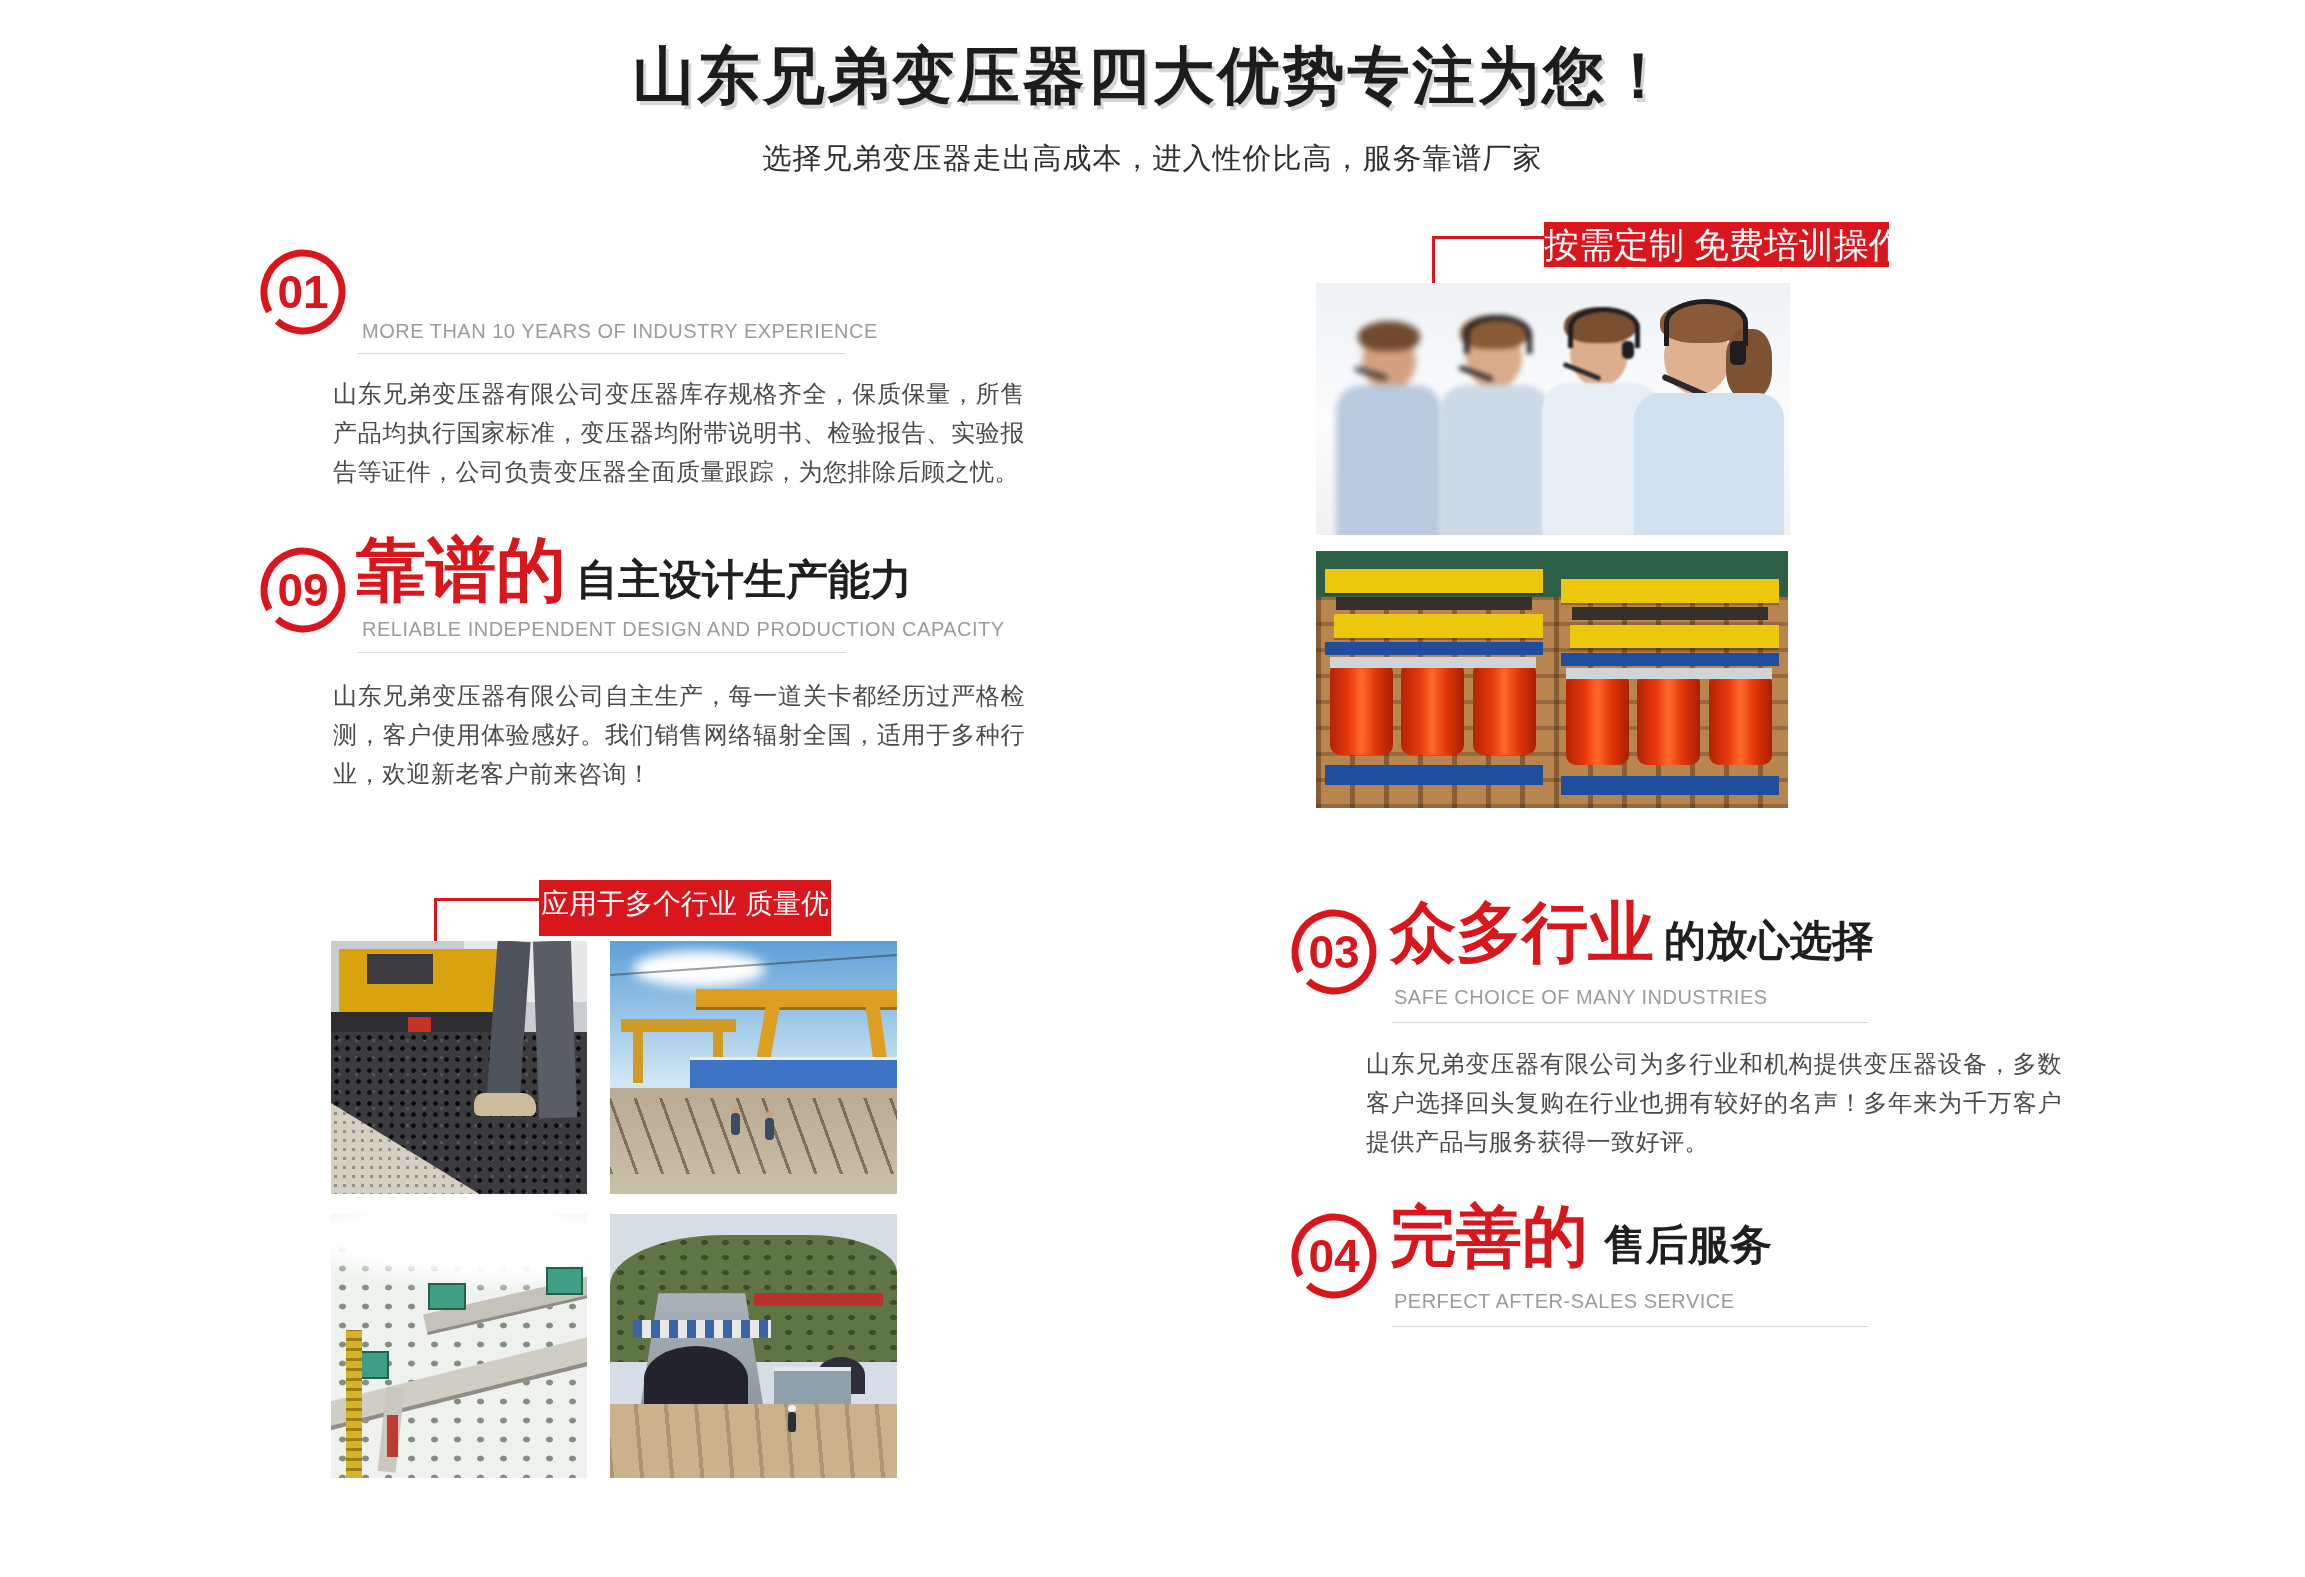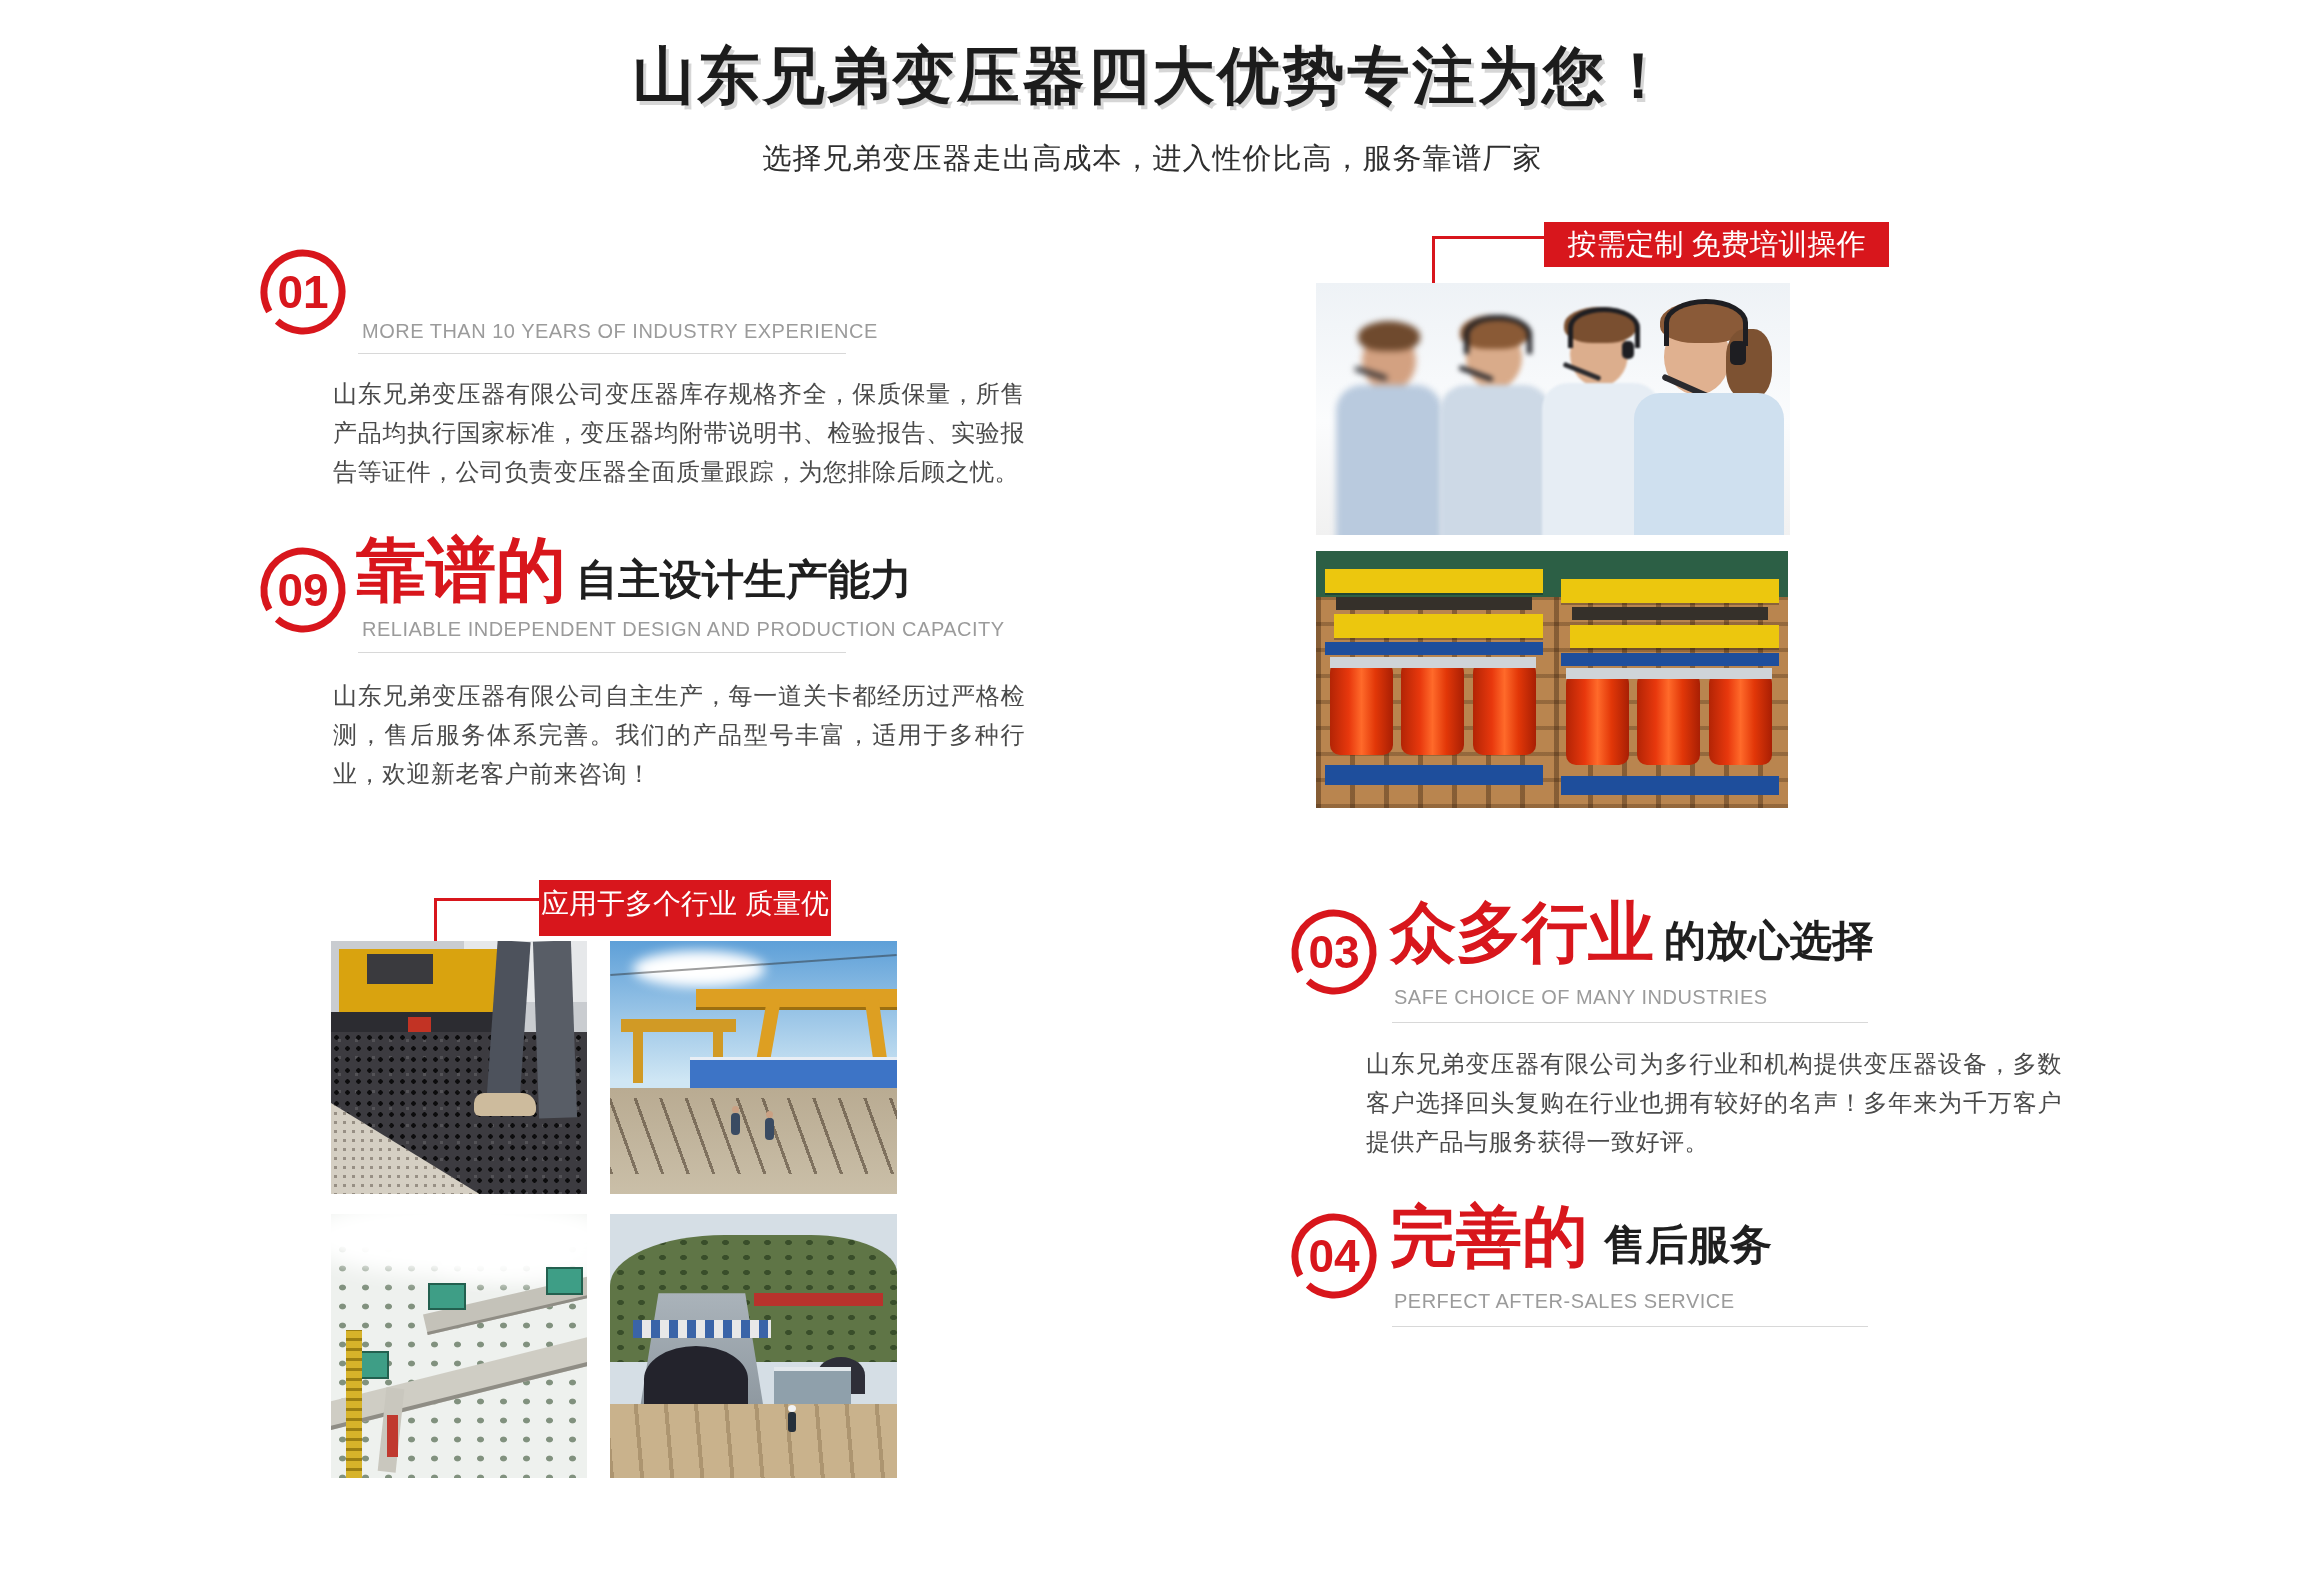--- a/index.html
+++ b/index.html
@@ -36,21 +36,21 @@
   .body-text{
     position:absolute;font-size:24px;line-height:39px;color:#4a4a4a;
     text-align:justify;letter-spacing:0.5px;
   }
   
   .ribbon{
     position:absolute;background:#d8161c;color:#ffffff;text-align:center;
     white-space:nowrap;font-weight:500;
   }
   .ribbon.left-rib{left:539px;top:880px;width:292px;height:56px;line-height:48px;font-size:28px;}
-  .ribbon.right-rib{left:1544px;top:222px;width:345px;height:45px;line-height:45px;font-size:29px;}
+  .ribbon.right-rib{left:1544px;top:222px;width:345px;height:45px;line-height:45px;font-size:35px;}
   .conn{position:absolute;background:#d8161c;}
   
   .photo{position:absolute;overflow:hidden;background:#eef0f2;}
   .photo *{position:absolute;}
   
   .cs{left:1316px;top:283px;width:474px;height:252px;background:linear-gradient(180deg,#eef2f6 0%,#fbfcfd 55%,#f1f1f1 100%);}
   .person .shirt{border-radius:26px 26px 0 0;}
   .person .head{border-radius:50%;}
   .person .hair{border-radius:50% 50% 40% 40%;}
   .person .band{border:5px solid #1e1e22;border-bottom:none;border-radius:50% 50% 0 0;background:transparent;}
@@ -154,21 +154,21 @@
       <circle cx="46" cy="46" r="39" fill="none" stroke="#d8161c" stroke-width="7" stroke-dasharray="232 14" transform="rotate(150 46 46)"></circle>
     </svg>
     <span class="num">09</span>
   </div>
   <div class="headline h-big" style="left:356px;top:534px;">
     <span class="red">靠谱的</span>
     <span class="black" style="font-size:42px;">自主设计生产能力</span>
   </div>
   <div class="en-caption" style="left:362px;top:618px;">RELIABLE INDEPENDENT DESIGN AND PRODUCTION CAPACITY</div>
   <div class="divider" style="left:358px;top:652px;width:488px;"></div>
-  <div class="body-text" style="left:333px;top:676px;width:692px;">山东兄弟变压器有限公司自主生产，每一道关卡都经历过严格检测，售后服务体系完善。我们的产品型号丰富，适用于多种行业，欢迎新老客户前来咨询！</div>
+  <div class="body-text" style="left:333px;top:676px;width:692px;">山东兄弟变压器有限公司自主生产，每一道关卡都经历过严格检测，客户使用体验感好。我们销售网络辐射全国，适用于多种行业，欢迎新老客户前来咨询！</div>
 
   <div class="ribbon left-rib">应用于多个行业 质量优</div>
   <div class="conn" style="left:434px;top:898px;width:107px;height:3px;"></div>
   <div class="conn" style="left:434px;top:898px;width:3px;height:46px;"></div>
 
   <div class="photo ph-asphalt">
     <div class="bldg"></div>
     <div class="paver"></div>
     <div class="cab"></div>
     <div class="under"></div>

